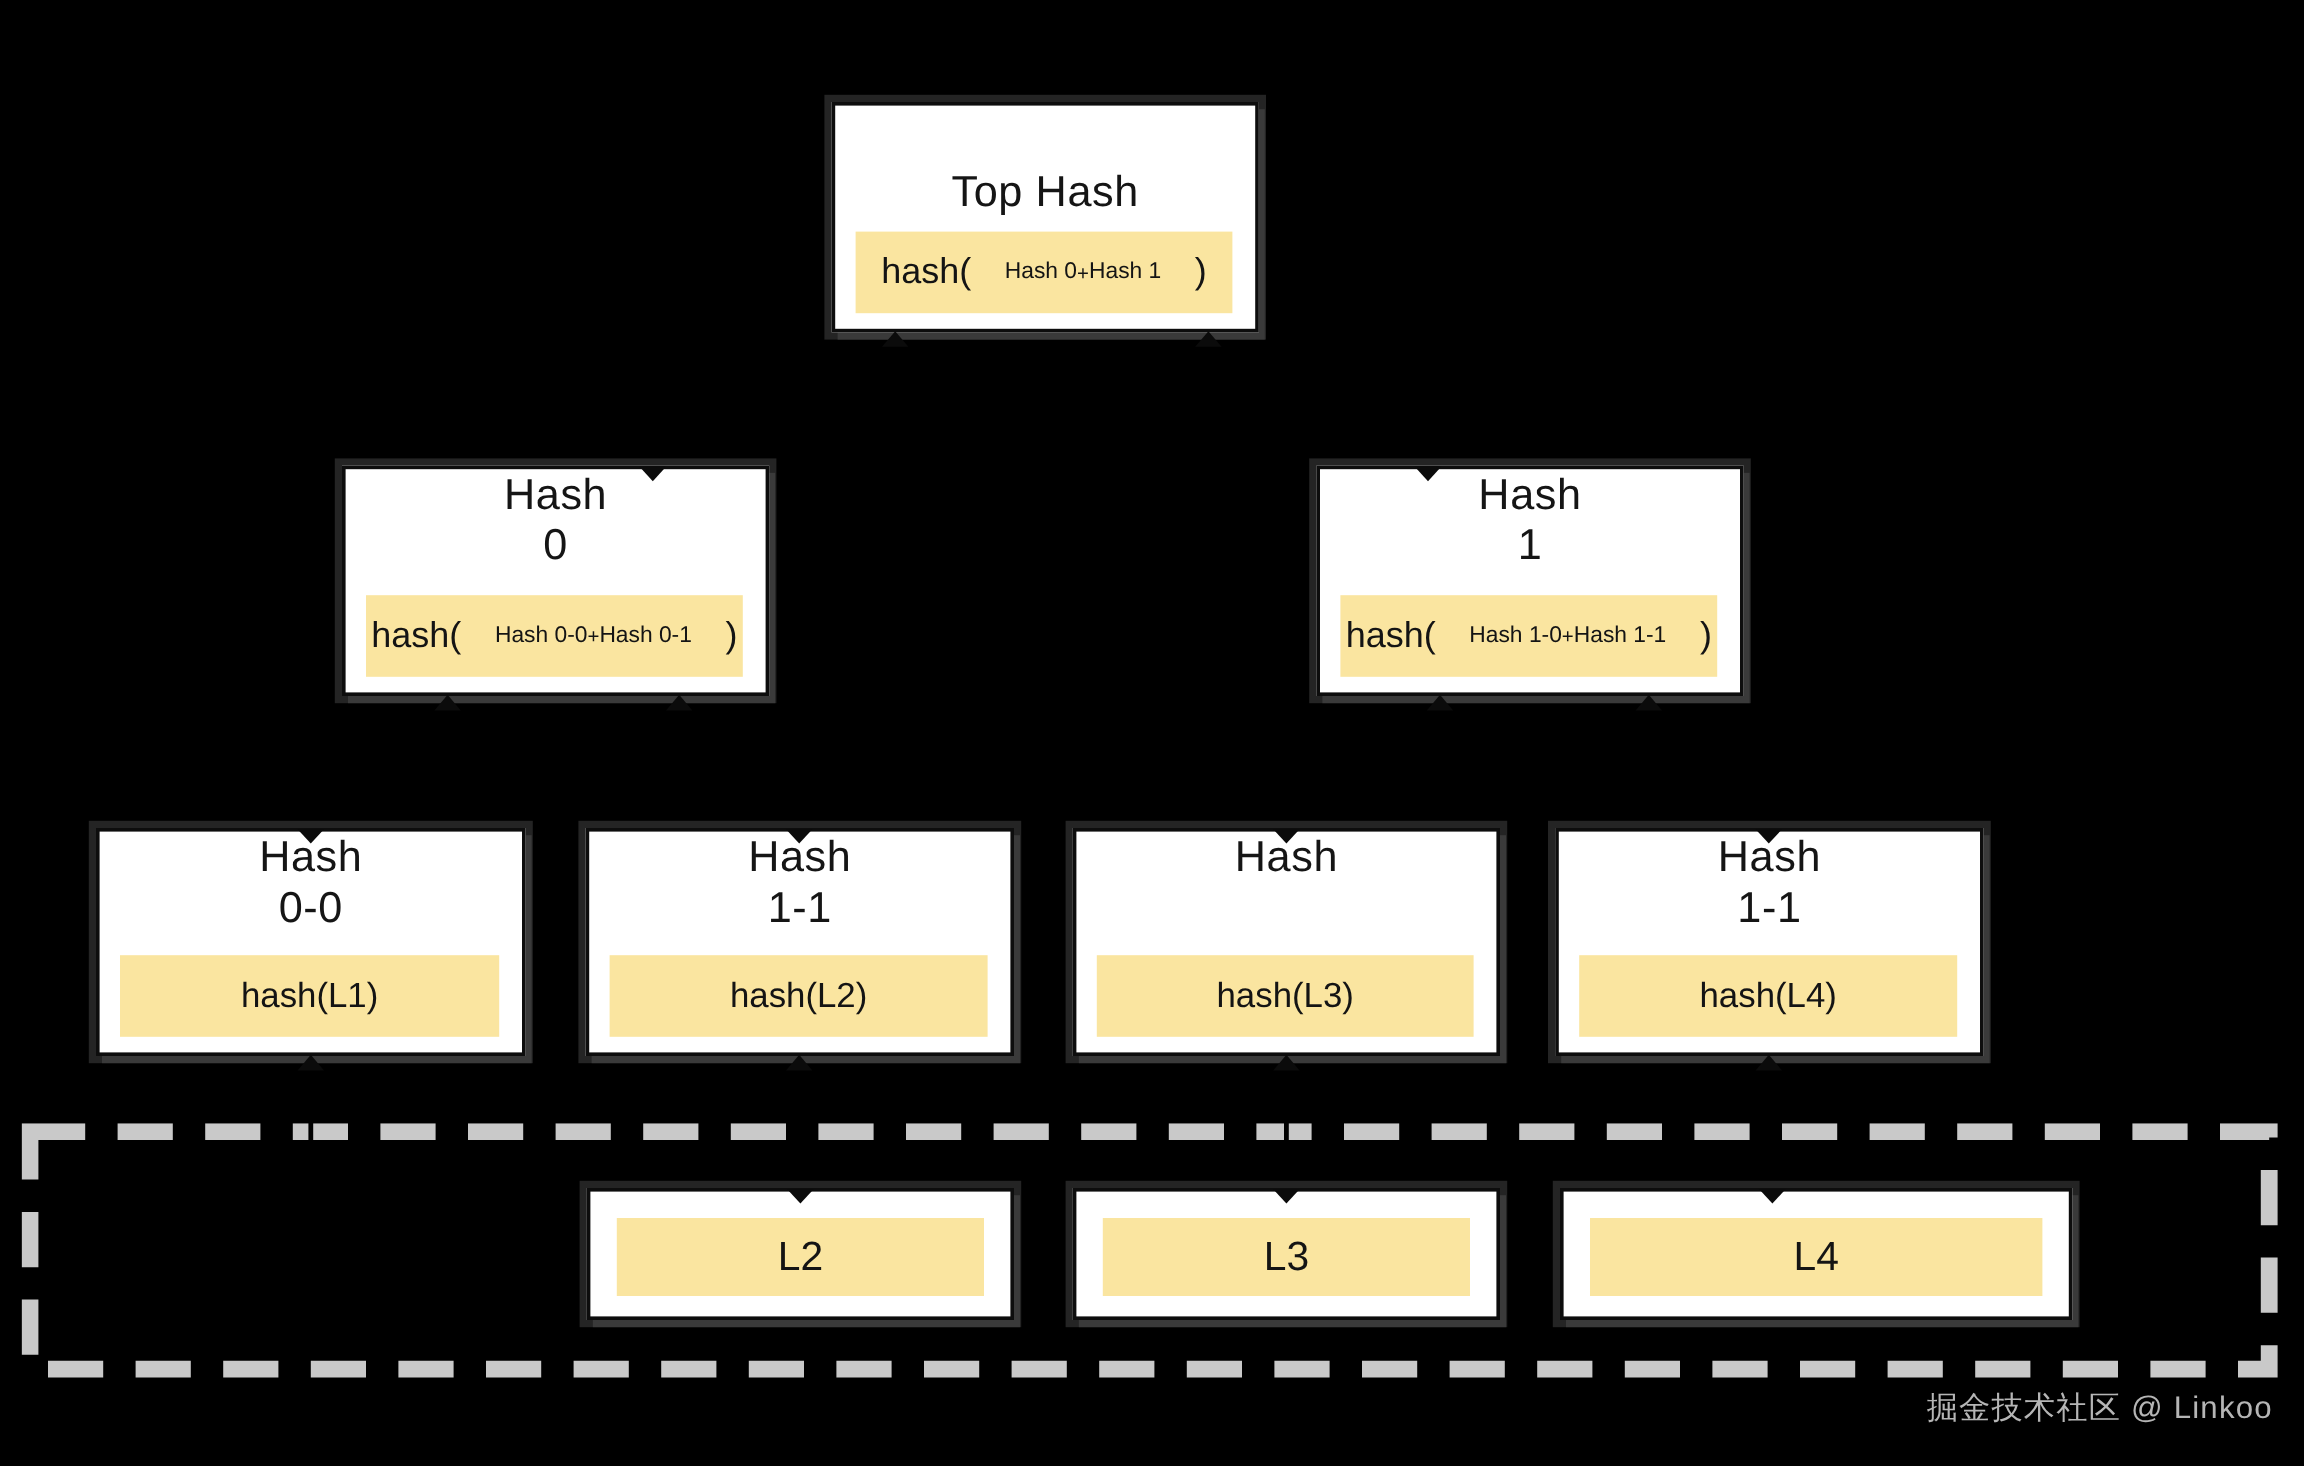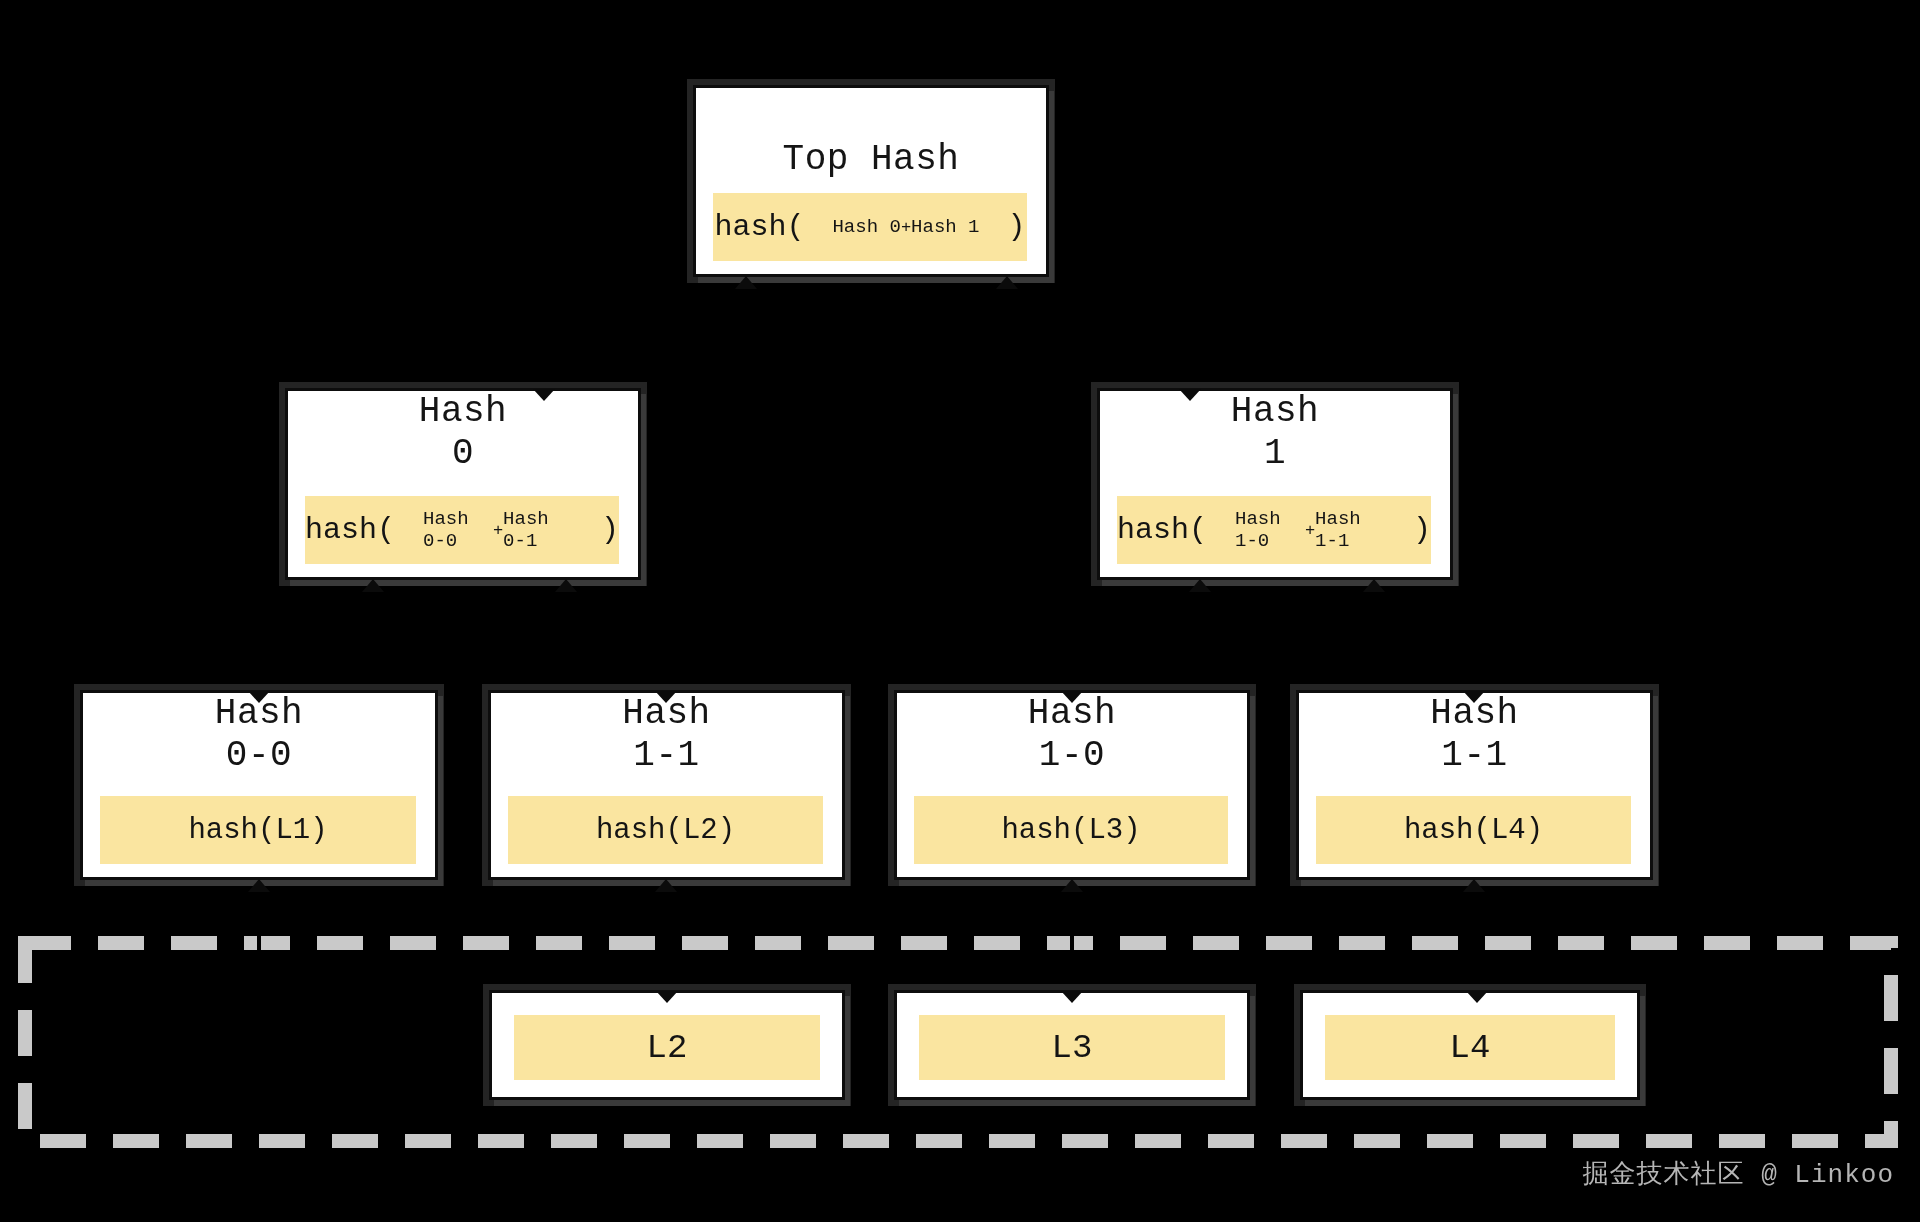--- a/index.html
+++ b/index.html
@@ -7,21 +7,21 @@
     --node-fill:#ffffff;
     --node-border:#0d0d0d;
     --highlight-fill:#FAE5A0;
     --container-dash:#c9c9c9;
     --watermark-text:#b5b5b5;
   }
   html,body{margin:0;padding:0;background:var(--background);}
   .canvas{
     position:relative;width:1920px;height:1222px;overflow:hidden;
     background:var(--background);
-    font-family:Liberation Mono, monospace;
+    font-family:Liberation Sans, sans-serif;
     color:#111;
   }
   .node{
     position:absolute;box-sizing:border-box;
     background:var(--node-fill);
     border:3px solid var(--node-border);
     box-shadow:5px 6px 0 #3a3a3a, 0 0 0 6px #242424;
     z-index:3;
   }
   .title{
@@ -145,21 +145,20 @@
     <div class="hl">
       <span class="leaf-formula">hash(L2)</span>
     </div>
     <div class="notch down" style="left:164px;"></div>
     <div class="notch up" style="left:164px;"></div>
   </div>
 
   <div class="node" style="left:894px;top:690px;width:356px;height:190px;">
     <div class="title two-line">
       <div>Hash</div>
-      <div>1-0</div>
     </div>
     <div class="hl">
       <span class="leaf-formula">hash(L3)</span>
     </div>
     <div class="notch down" style="left:164px;"></div>
     <div class="notch up" style="left:164px;"></div>
   </div>
 
   <div class="node" style="left:1296px;top:690px;width:357px;height:190px;">
     <div class="title two-line">
@@ -177,20 +176,20 @@
   <div class="node leaf-node" style="left:489px;top:990px;width:356px;">
     <div class="hl-leaf">L2</div>
     <div class="notch down" style="left:164px;"></div>
   </div>
 
   <div class="node leaf-node" style="left:894px;top:990px;width:356px;">
     <div class="hl-leaf">L3</div>
     <div class="notch down" style="left:164px;"></div>
   </div>
 
-  <div class="node leaf-node" style="left:1300px;top:990px;width:340px;">
+  <div class="node leaf-node" style="left:1300px;top:990px;width:427px;">
     <div class="hl-leaf">L4</div>
     <div class="notch down" style="left:163px;"></div>
   </div>
 
   <div class="watermark">掘金技术社区 @ Linkoo</div>
 
 </div>
 
 </body></html>

